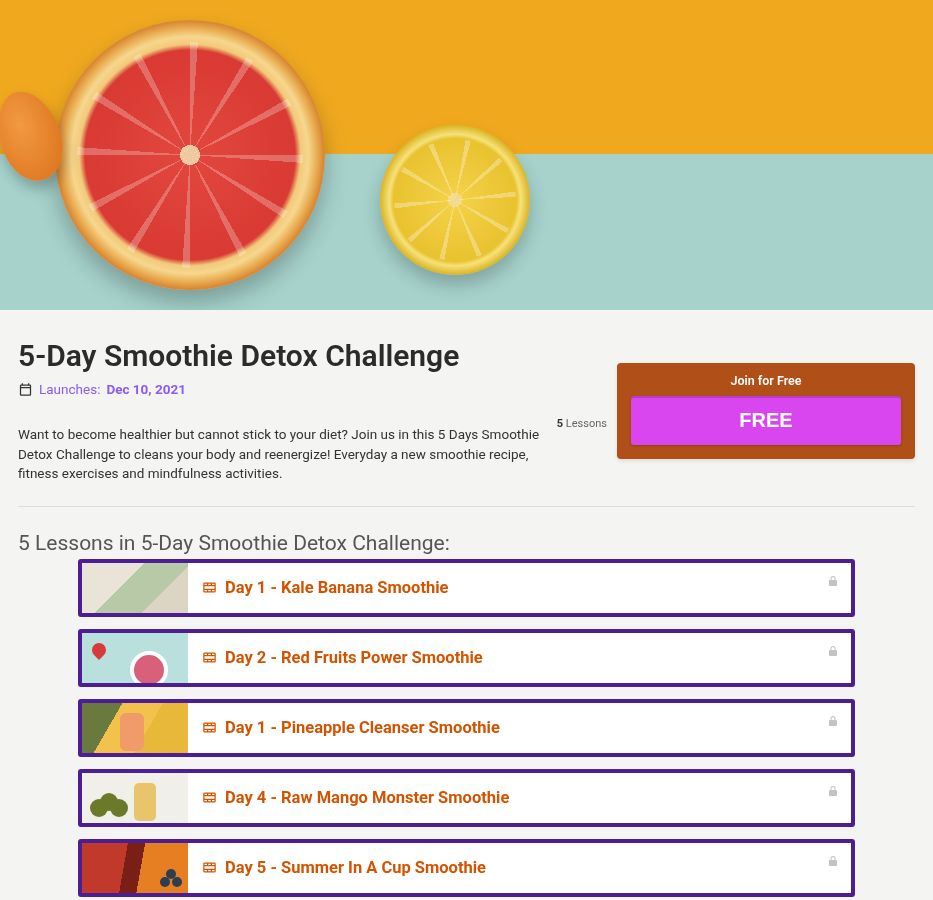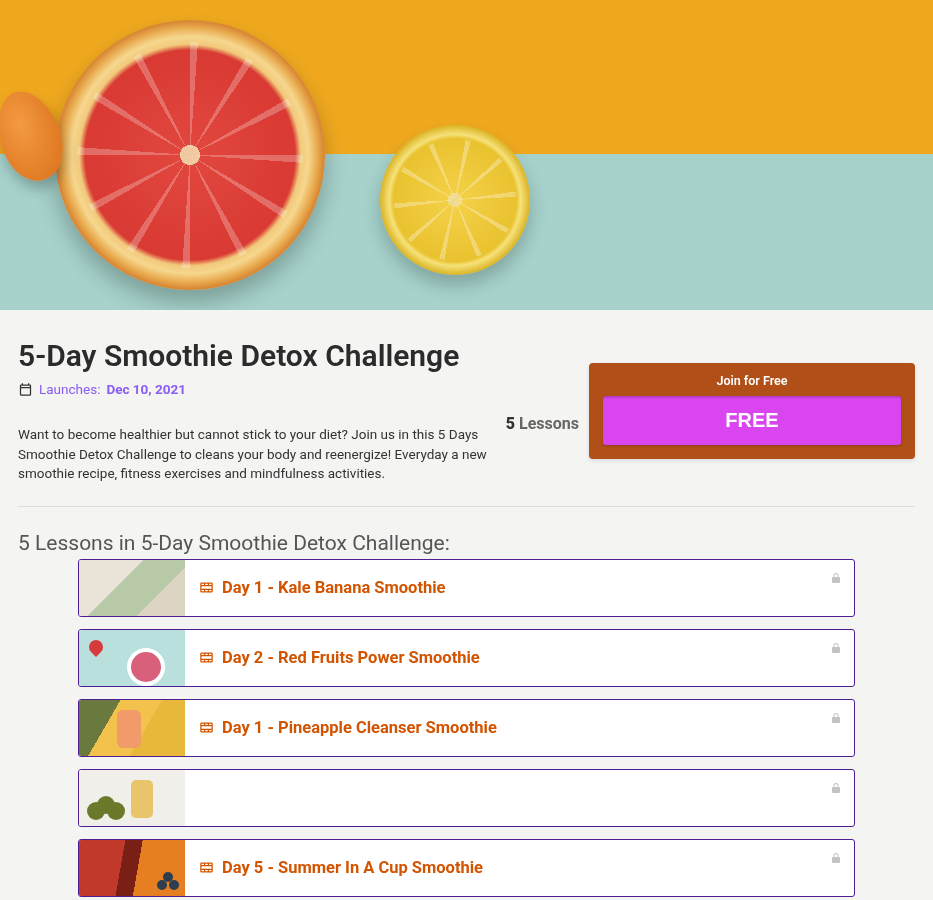--- a/index.html
+++ b/index.html
@@ -59,42 +59,42 @@
     border-radius: 50% 50% 48% 52% / 55% 55% 45% 45%;
     box-shadow: 0 10px 18px rgba(0,0,0,0.25);
   }
 
   .content { padding: 28px 18px 40px; }
   .header-row { display: flex; align-items: center; gap: 4px; }
   .header-left { flex: 1; }
   h1 { font-size: 30px; font-weight: 600; color: #2b2b2b; margin-bottom: 8px; }
   .launch-row { display: flex; align-items: center; gap: 6px; font-size: 13.5px; color: #8b5cf6; margin-bottom: 28px; }
   .launch-row .date { font-weight: 700; }
-  .lessons-count { font-size: 16px; color: #666; margin-top: 26px; margin-right: 6px; white-space: nowrap; font-weight: bold; }
+  .lessons-count { font-size: 11px; color: #666; margin-top: 26px; margin-right: 6px; white-space: nowrap; }
   .lessons-count b { color: #333; }
   .desc { font-size: 13.5px; color: #333; line-height: 1.45; max-width: 580px; margin-top: 7px; }
   hr.sep { border: none; border-top: 1px solid #ddd; margin: 22px 0 24px; }
 
   .cta-box {
-    width: 326px; background: #b04f17; border-radius: 4px;
+    width: 298px; background: #b04f17; border-radius: 4px;
     padding: 10px 14px 14px; color: #fff; text-align: center;
     box-shadow: 0 2px 4px rgba(0,0,0,0.1);
   }
   .cta-title { font-size: 12.5px; font-weight: 600; margin-bottom: 8px; }
   .cta-btn {
     display: block; width: 100%; background: #d946ef; color: #fff;
     border: none; border-radius: 3px; padding: 13px 0; font-size: 20px;
     font-weight: 600; cursor: pointer; box-shadow: 0 2px 0 rgba(0,0,0,0.15) inset, 0 1px 2px rgba(0,0,0,0.2);
   }
 
   .lessons-heading { font-size: 21px; color: #555; font-weight: 400; margin-bottom: 4px; }
 
   .lesson-list { padding-left: 60px; padding-right: 60px; }
   .lesson {
-    display: flex; background: #fff; border: 1px solid #4c1d95; border-radius: 3px;
+    display: flex; background: #fff; border: 4px solid #4c1d95; border-radius: 3px;
     margin-bottom: 12px; height: 58px; overflow: hidden; position: relative;
     cursor: pointer;
   }
   .lesson-thumb { width: 106px; height: 100%; flex-shrink: 0; }
   .lesson-body { display: flex; align-items: center; padding: 0 14px; gap: 8px; flex: 1; }
   .lesson-title { color: #d35400; font-size: 16.5px; font-weight: 700; }
   .lock { position: absolute; right: 12px; top: 10px; color: #c3c3c3; }
 
   .thumb1 { background: linear-gradient(135deg,#e9e4d7 40%,#b8c9a8 40%,#b8c9a8 70%,#dcd5c4 70%); }
   .thumb2 { background: #b9e0dc; position: relative; }
@@ -200,20 +200,28 @@
       </div>
       <span class="lock">
         <svg width="12" height="14" viewBox="0 0 24 24" fill="#c3c3c3">
             <path d="M12 2a5 5 0 0 0-5 5v3H6a2 2 0 0 0-2 2v8a2 2 0 0 0 2 2h12a2 2 0 0 0 2-2v-8a2 2 0 0 0-2-2h-1V7a5 5 0 0 0-5-5zm-3 5a3 3 0 1 1 6 0v3H9V7z"></path>
           </svg>
       </span>
     </div>
 
     <div class="lesson">
       <div class="lesson-thumb thumb4"></div>
+      <div class="lesson-body">
+        <span class="icon">
+          <svg viewBox="0 0 24 24" fill="#d35400">
+              <path d="M4 4h16a2 2 0 0 1 2 2v12a2 2 0 0 1-2 2H4a2 2 0 0 1-2-2V6a2 2 0 0 1 2-2zm0 2v2h4V6H4zm6 0v2h4V6h-4zm6 0v2h4V6h-4zM4 16v2h4v-2H4zm6 0v2h4v-2h-4zm6 0v2h4v-2h-4zM4 10v4h16v-4H4z"></path>
+            </svg>
+        </span>
+        <span class="lesson-title">Day 4 - Raw Mango Monster Smoothie</span>
+      </div>
       <span class="lock">
         <svg width="12" height="14" viewBox="0 0 24 24" fill="#c3c3c3">
             <path d="M12 2a5 5 0 0 0-5 5v3H6a2 2 0 0 0-2 2v8a2 2 0 0 0 2 2h12a2 2 0 0 0 2-2v-8a2 2 0 0 0-2-2h-1V7a5 5 0 0 0-5-5zm-3 5a3 3 0 1 1 6 0v3H9V7z"></path>
           </svg>
       </span>
     </div>
 
     <div class="lesson">
       <div class="lesson-thumb thumb5"></div>
       <div class="lesson-body">

